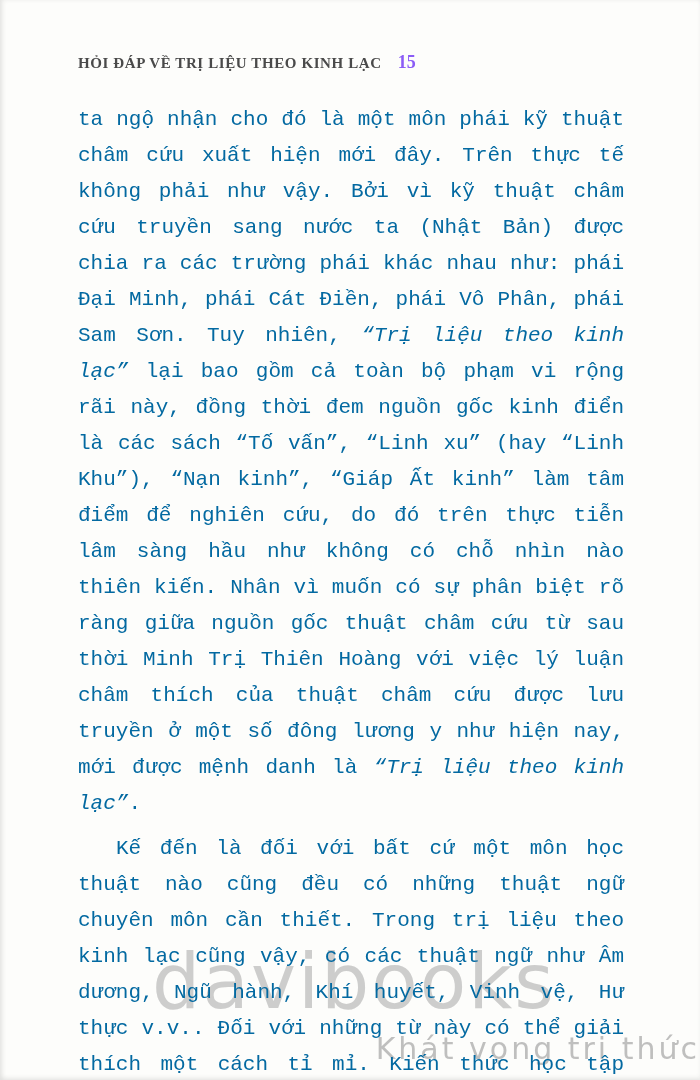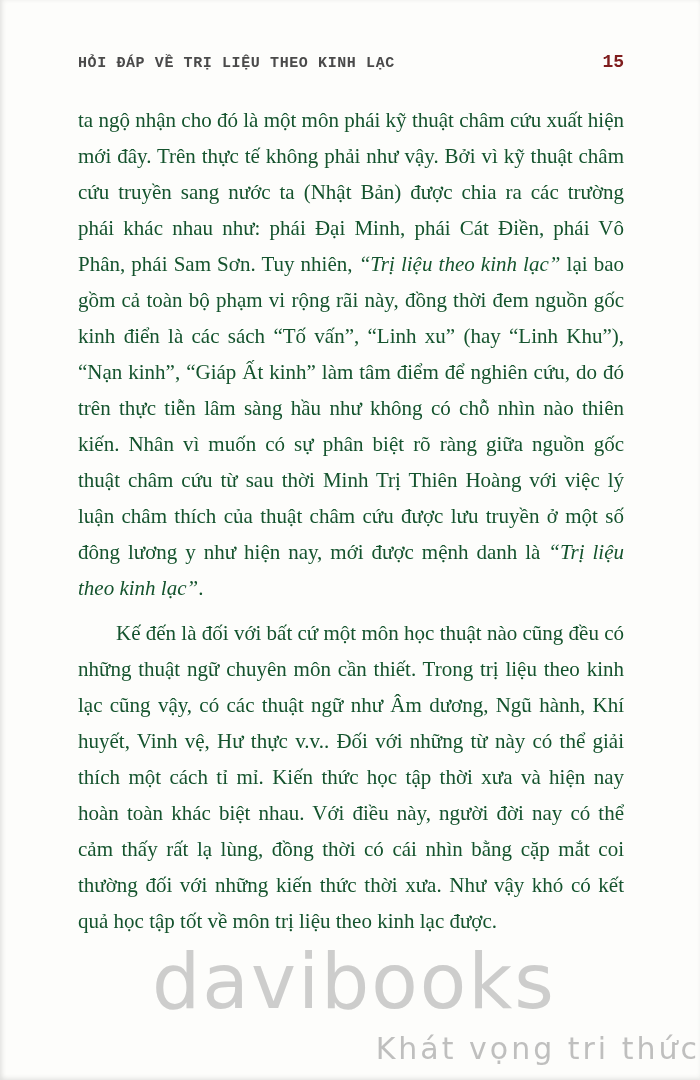--- a/index.html
+++ b/index.html
@@ -15,49 +15,50 @@
     overflow: hidden;
     box-shadow: inset 3px 0 4px rgba(0,0,0,0.07), inset 0 -3px 4px rgba(0,0,0,0.05);
     font-family: "Liberation Serif", serif;
   }
   .header {
     position: absolute;
     top: 52px;
     left: 78px;
     right: 76px;
     display: flex;
-    justify-content: space-between;
+    justify-content: flex-start;
     align-items: baseline;
     gap: 16px;
-    font-family: Liberation Mono, monospace;
+    font-family: Liberation Serif, serif;
   }
   .running-title {
     font-size: 15px;
     font-weight: bold;
     letter-spacing: 0.6px;
     color: #4a4a4a;
   }
   .page-number {
     font-size: 18px;
     font-weight: bold;
-    color: #7f1d1d;
+    color: #8b5cf6;
   }
   .body-text {
     position: absolute;
     top: 102px;
     left: 78px;
     width: 546px;
     z-index: 2;
   }
   .para {
     margin: 0 0 9px 0;
     font-size: 21px;
     line-height: 36px;
-    color: #14532d;
+    color: #0369a1;
     text-align: justify;
+    font-family: Liberation Mono, monospace;
   }
   .para em {
     font-style: italic;
   }
   .para.indent {
     text-indent: 38px;
   }
   .watermark {
     position: absolute;
     left: 0;

